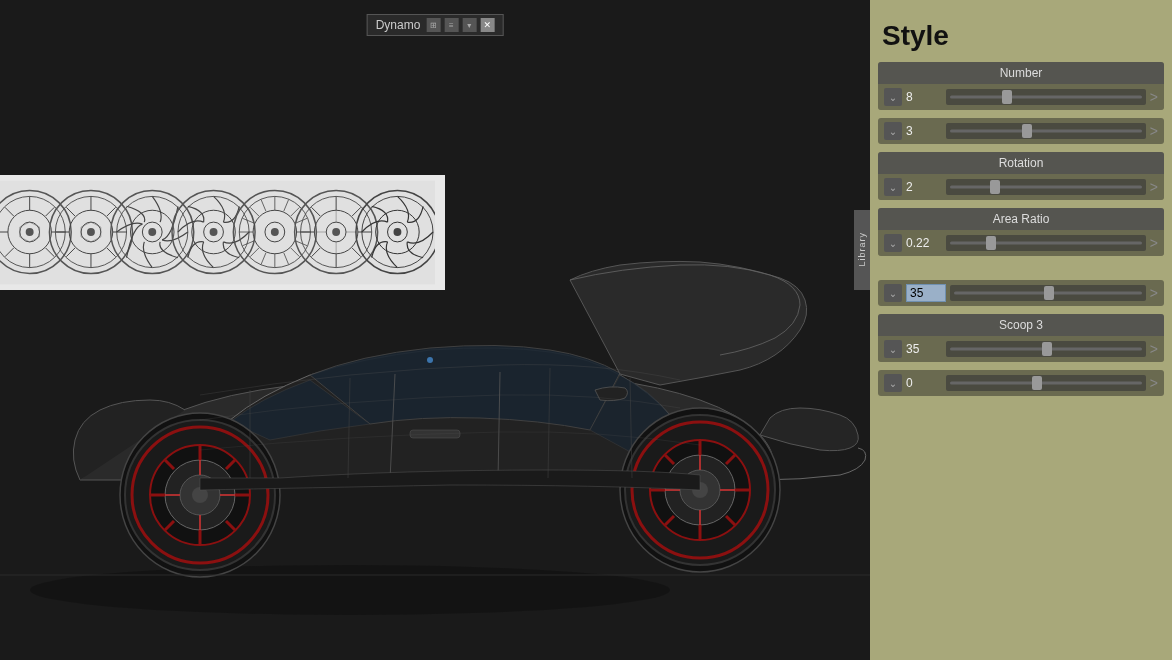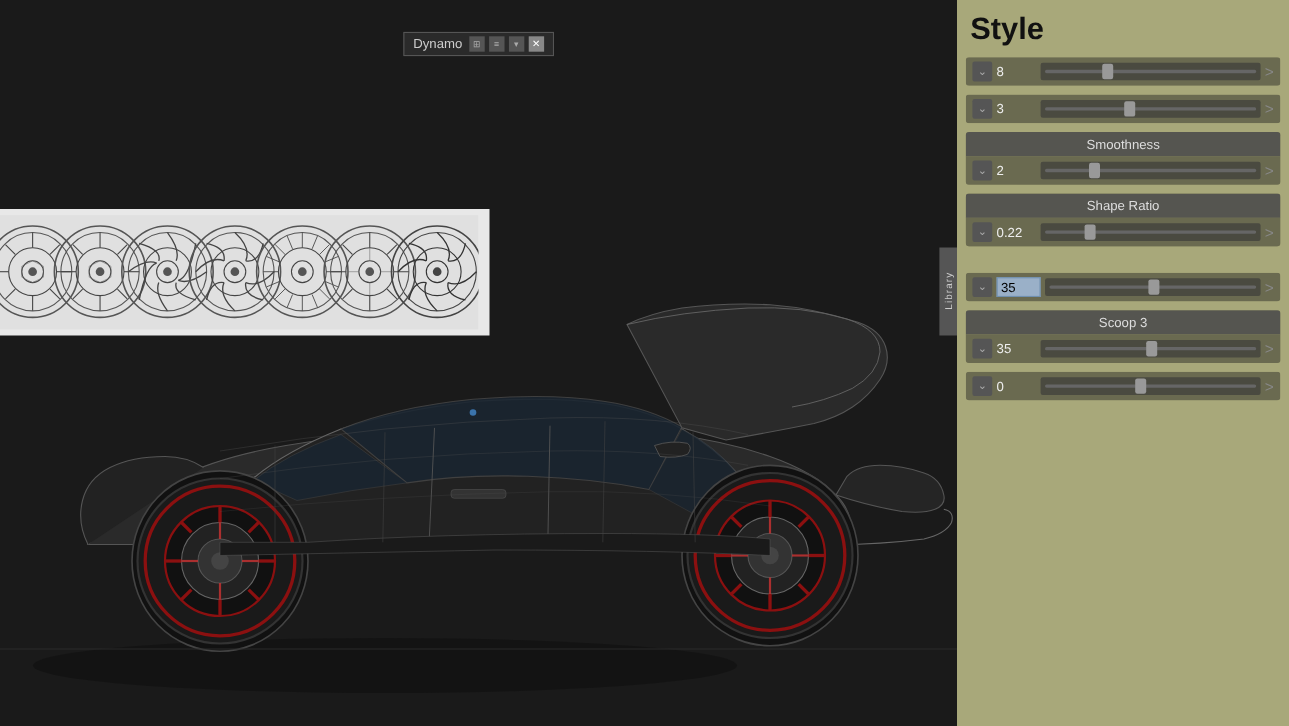--- a/index.html
+++ b/index.html
@@ -12,21 +12,20 @@
       display: flex;
     }
 
     
     .viewport {
       width: 870px;
       height: 499px;
       position: relative;
       background: #1c1c1c;
       flex-shrink: 0;
-      margin-top: 15px;
     }
 
     
     .dynamo-bar {
       position: absolute;
       top: 14px;
       left: 50%;
       transform: translateX(-50%);
       background: #2a2a2a;
       border: 1px solid #555;
@@ -115,21 +114,21 @@
       transform: rotate(180deg);
       letter-spacing: 1px;
     }
 
     
     .right-panel {
       width: 302px;
       height: 660px;
       background: #a8a87a;
       overflow-y: auto;
-      padding: 10px 8px;
+      padding: 20px 8px;
       flex-shrink: 0;
     }
 
     .section-title {
       font-size: 28px;
       font-weight: bold;
       color: #111;
       margin-bottom: 10px;
       margin-left: 4px;
     }
@@ -525,20 +524,21 @@
   <div class="library-tab">
     <span class="library-tab-text">Library</span>
   </div>
 </div>
 
 <div class="right-panel">
 
   <div class="section-title">Style</div>
 
   <div class="control-group">
+    <div class="control-header">Number</div>
     <div class="control-row">
       <div class="control-chevron">⌄</div>
       <span class="control-value">8</span>
       <div class="slider-container">
         <div class="slider-track"></div>
         <div class="slider-thumb" style="left: 28%;"></div>
       </div>
       <span class="control-arrow">&gt;</span>
     </div>
   </div>
@@ -549,34 +549,34 @@
       <span class="control-value">3</span>
       <div class="slider-container">
         <div class="slider-track"></div>
         <div class="slider-thumb" style="left: 38%;"></div>
       </div>
       <span class="control-arrow">&gt;</span>
     </div>
   </div>
 
   <div class="control-group">
-    <div class="control-header">Smoothness</div>
+    <div class="control-header">Rotation</div>
     <div class="control-row">
       <div class="control-chevron">⌄</div>
       <span class="control-value">2</span>
       <div class="slider-container">
         <div class="slider-track"></div>
         <div class="slider-thumb" style="left: 22%;"></div>
       </div>
       <span class="control-arrow">&gt;</span>
     </div>
   </div>
 
   <div class="control-group">
-    <div class="control-header">Shape Ratio</div>
+    <div class="control-header">Area Ratio</div>
     <div class="control-row">
       <div class="control-chevron">⌄</div>
       <span class="control-value">0.22</span>
       <div class="slider-container">
         <div class="slider-track"></div>
         <div class="slider-thumb" style="left: 20%;"></div>
       </div>
       <span class="control-arrow">&gt;</span>
     </div>
   </div>

